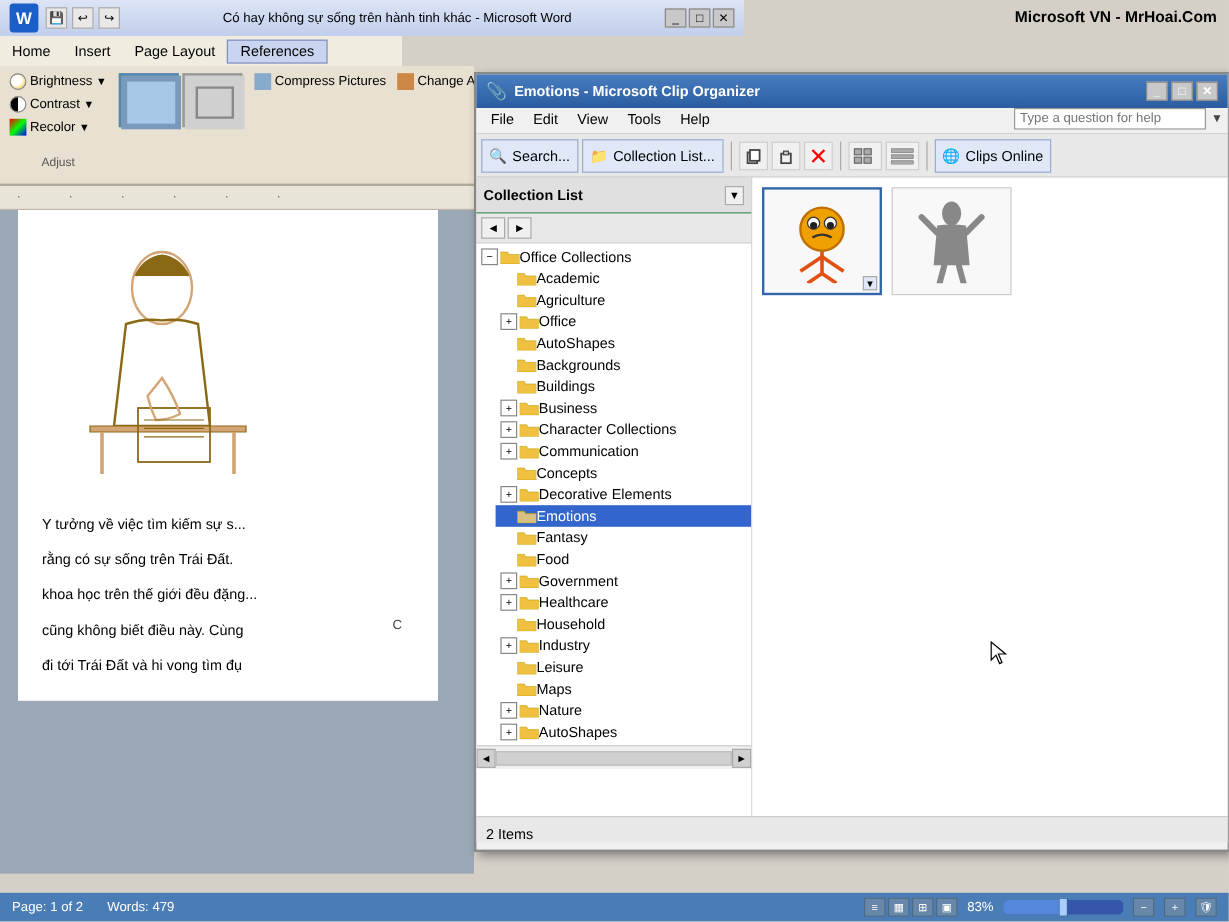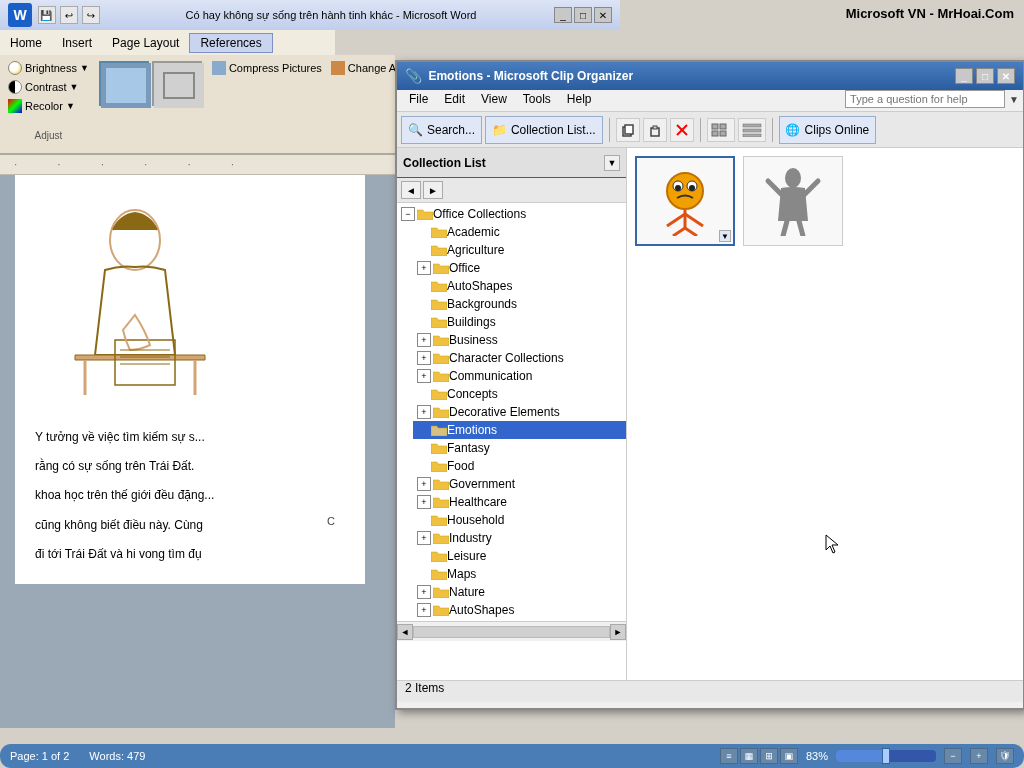--- a/index.html
+++ b/index.html
@@ -21,21 +21,21 @@
     
     .ribbon { position: absolute; top: 55px; left: 0; width: 395px; height: 100px; background: #e8e0d0; border-bottom: 2px solid #b0a898; display: flex; align-items: flex-start; padding: 4px; gap: 4px; }
     .ribbon-btn { display: flex; align-items: center; gap: 3px; padding: 2px 4px; font-size: 11px; cursor: pointer; white-space: nowrap; }
 
     
     .doc-area { position: absolute; top: 155px; left: 0; width: 395px; bottom: 40px; background: #9ba8b5; overflow: hidden; }
     .doc-page { position: absolute; top: 20px; left: 15px; width: 350px; background: white; padding: 20px; }
     .doc-text { font-size: 12px; line-height: 1.6; color: #000; margin-top: 10px; }
 
     
-    .status-bar { position: absolute; bottom: 0; left: 0; width: 100%; height: 24px; background: #4a7db5; display: flex; align-items: center; padding: 0 10px; gap: 20px; color: white; font-size: 11px; border-radius: 11px; }
+    .status-bar { position: absolute; bottom: 0; left: 0; width: 100%; height: 24px; background: #4a7db5; display: flex; align-items: center; padding: 0 10px; gap: 20px; color: white; font-size: 11px; }
     .status-right { margin-left: auto; display: flex; align-items: center; gap: 8px; }
 
     
     .clip-window { position: absolute; top: 60px; left: 395px; width: 630px; height: 650px; background: #f0f0f0; border: 2px solid #888; box-shadow: 3px 3px 8px rgba(0,0,0,0.4); }
     .clip-titlebar { height: 28px; background: linear-gradient(to bottom, #4a7dbf, #2a5da0); display: flex; align-items: center; padding: 0 8px; color: white; font-size: 12px; font-weight: bold; }
     .clip-titlebar-text { flex: 1; }
     .clip-titlebar-btns { display: flex; gap: 3px; }
     .clip-tb-btn { width: 18px; height: 16px; background: #c8c8c8; border: 1px solid #888; display: flex; align-items: center; justify-content: center; font-size: 10px; cursor: pointer; }
 
     
@@ -70,21 +70,21 @@
     .tree-container::-webkit-scrollbar { width: 16px; }
     .tree-container::-webkit-scrollbar-track { background: #f0f0f0; border: 1px solid #ccc; }
     .tree-container::-webkit-scrollbar-thumb { background: #c0c0c0; border: 1px solid #999; }
 
     
     .clip-thumb-panel { flex: 1; background: white; overflow-y: auto; padding: 8px; display: flex; flex-direction: column; gap: 8px; align-items: flex-start; }
     .thumb-row { display: flex; gap: 8px; }
     .thumb-item { width: 100px; height: 90px; border: 2px solid #3366aa; background: #f8f8f8; display: flex; align-items: center; justify-content: center; cursor: pointer; }
 
     
-    .clip-statusbar { height: 22px; background: #e8e8e8; border-top: 1px solid #ccc; display: flex; align-items: flex-start; padding: 0 8px; font-size: 12px; }
+    .clip-statusbar { height: 22px; background: #e8e8e8; border-top: 1px solid #ccc; display: flex; align-items: flex-end; padding: 0 8px; font-size: 12px; }
 
     
     .brightness-icon { display: inline-block; width: 14px; height: 14px; border-radius: 50%; background: radial-gradient(circle at 40% 40%, #fff 40%, #f0c000 100%); border: 1px solid #888; }
     .contrast-icon { display: inline-block; width: 14px; height: 14px; border-radius: 50%; background: linear-gradient(to right, #000 50%, #fff 50%); border: 1px solid #888; }
     .compress-icon { display: inline-block; width: 14px; height: 14px; background: #88aacc; }
     .change-icon { display: inline-block; width: 14px; height: 14px; background: #cc8844; }
     .recolor-icon { display: inline-block; width: 14px; height: 14px; background: linear-gradient(135deg, #f00, #0f0, #00f); }
     .reset-icon { display: inline-block; width: 14px; height: 14px; background: #886644; }
 
     .folder-svg { width: 16px; height: 12px; }

